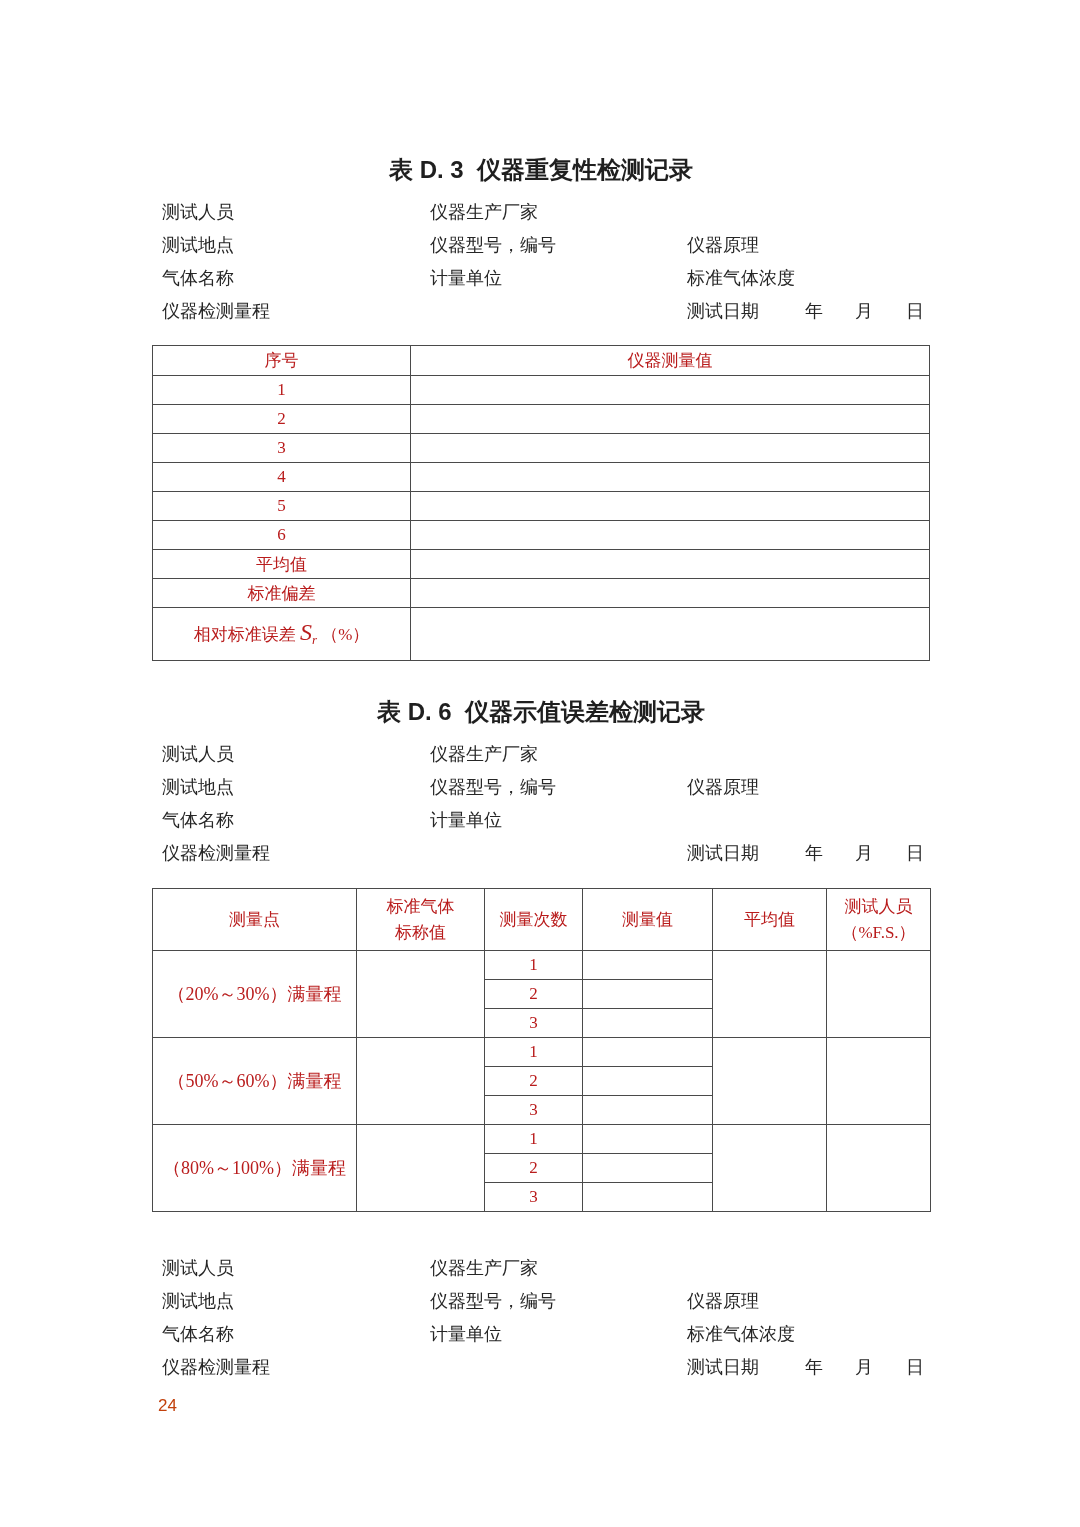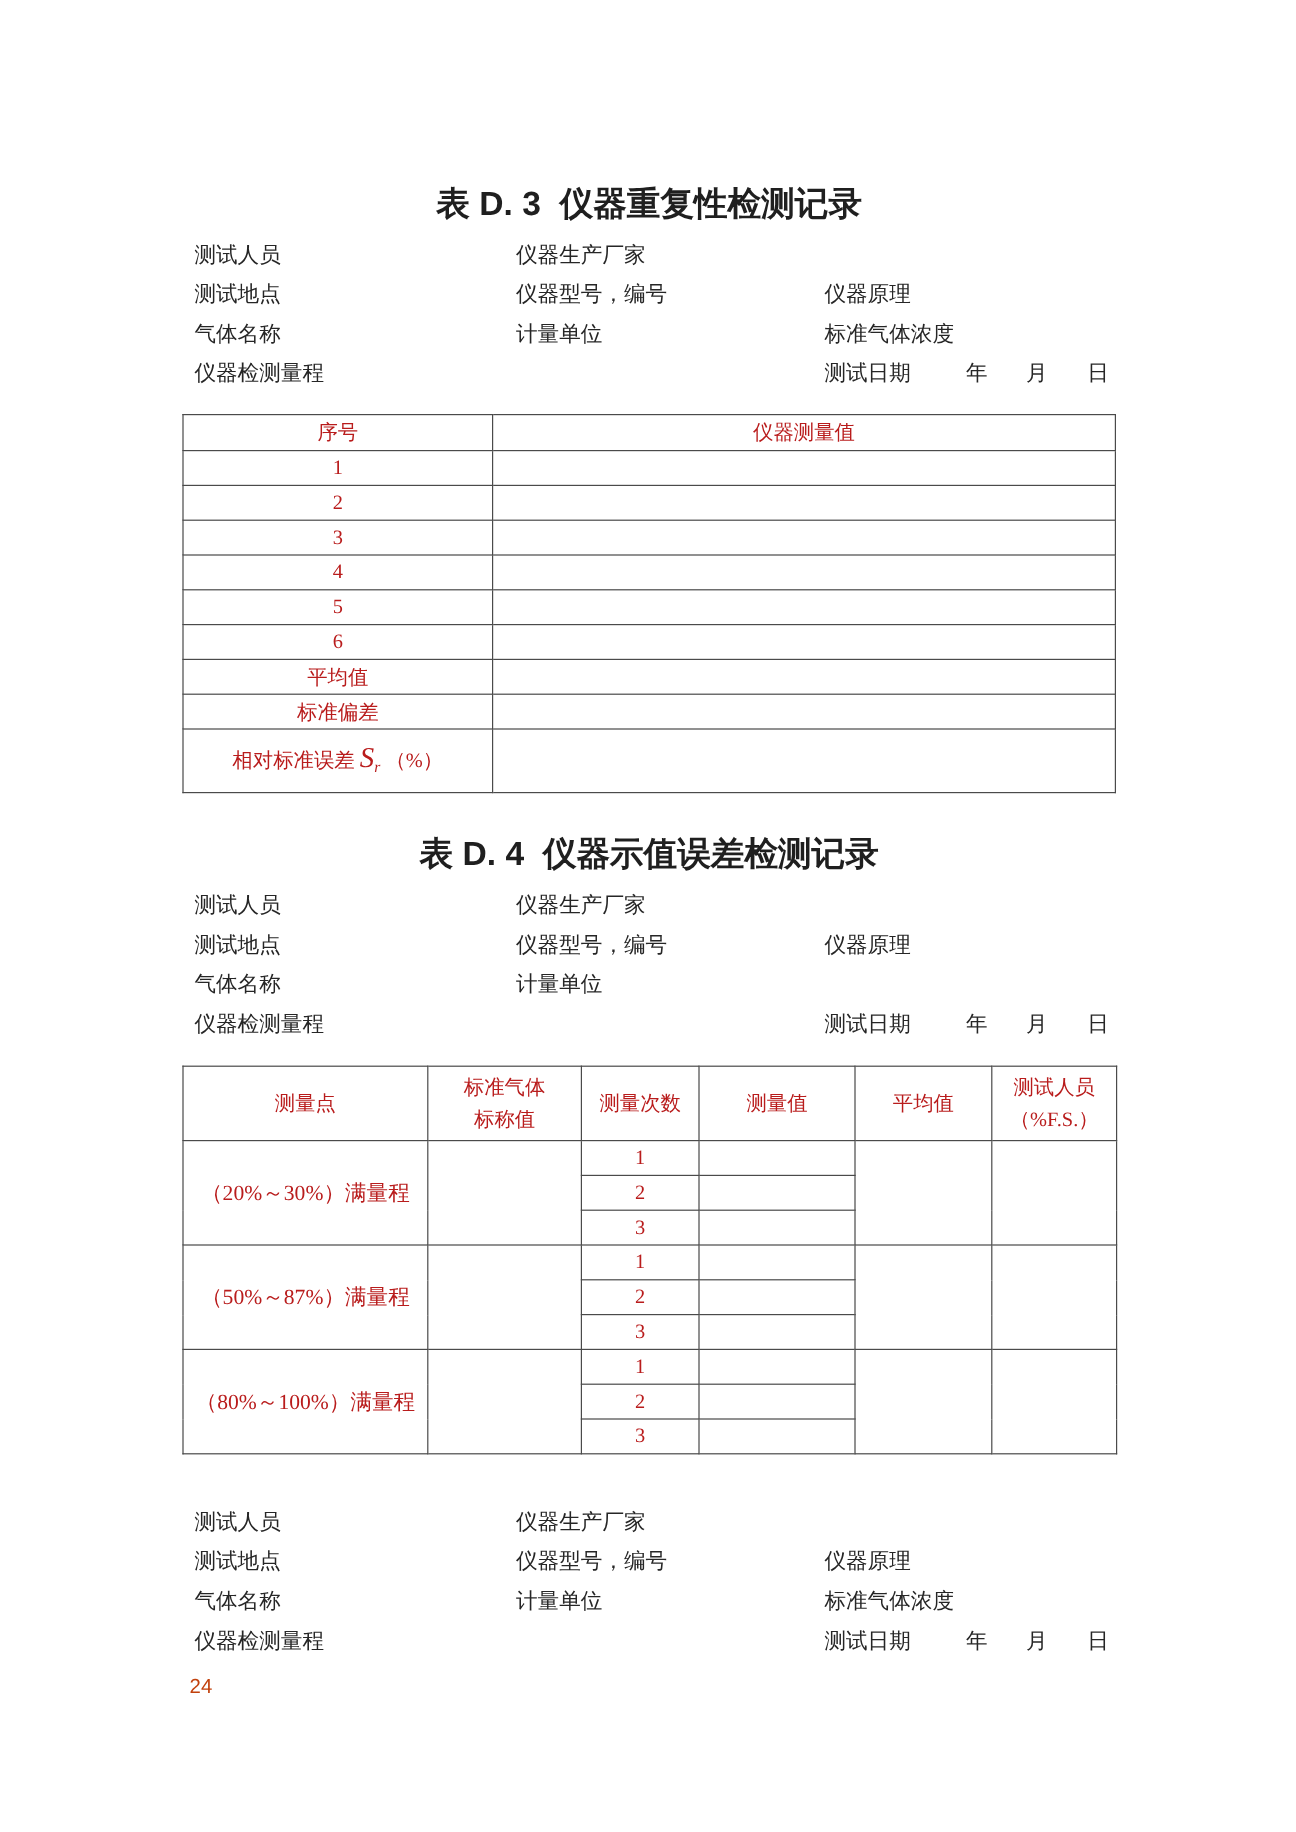--- a/index.html
+++ b/index.html
@@ -12,21 +12,21 @@
     overflow:hidden;
   }
   .section{position:absolute;left:152px;width:778px;}
   #sec-d3{top:158px;}
   #sec-d4{top:700px;}
   #sec-d5{top:1240px;}
   .tbl-title{
     margin:0;
     font-family:"Liberation Sans","DejaVu Sans",sans-serif;
     font-weight:700;
-    font-size:28px;
+    font-size:24px;
     line-height:24px;
     text-align:center;
     color:#1f1f1f;
     white-space:pre;
   }
   .meta{margin-top:14px;}
   #sec-d4 .meta{margin-top:14px;}
   #sec-d5 .meta{margin-top:12px;}
   .meta-row{position:relative;height:33px;font-size:18px;line-height:33px;}
   .mc1{position:absolute;left:10px;white-space:pre;}
@@ -150,21 +150,21 @@
         </tr>
         <tr class="tall">
           <td class="sr-cell"><span>相对标准误差</span> <span class="sr-sym">S</span><sub>r</sub> <span>（%）</span></td>
           <td></td>
         </tr>
       </tbody>
     </table>
   </div>
 
   <div class="section" id="sec-d4">
-    <h2 class="tbl-title">表 D. 4  仪器示值误差检测记录</h2>
+    <h2 class="tbl-title">表 D. 6  仪器示值误差检测记录</h2>
 
     <div class="meta">
       <div class="meta-row">
         <span class="mc1">测试人员</span>
         <span class="mc2">仪器生产厂家</span>
       </div>
       <div class="meta-row">
         <span class="mc1">测试地点</span>
         <span class="mc2">仪器型号，编号</span>
         <span class="mc3">仪器原理</span>
@@ -218,21 +218,21 @@
         <tr>
           <td>2</td>
           <td></td>
         </tr>
         <tr>
           <td>3</td>
           <td></td>
         </tr>
 
         <tr>
-          <td rowspan="3" class="group-label">（50%～87%）满量程</td>
+          <td rowspan="3" class="group-label">（50%～60%）满量程</td>
           <td rowspan="3"></td>
           <td>1</td>
           <td></td>
           <td rowspan="3"></td>
           <td rowspan="3"></td>
         </tr>
         <tr>
           <td>2</td>
           <td></td>
         </tr>

